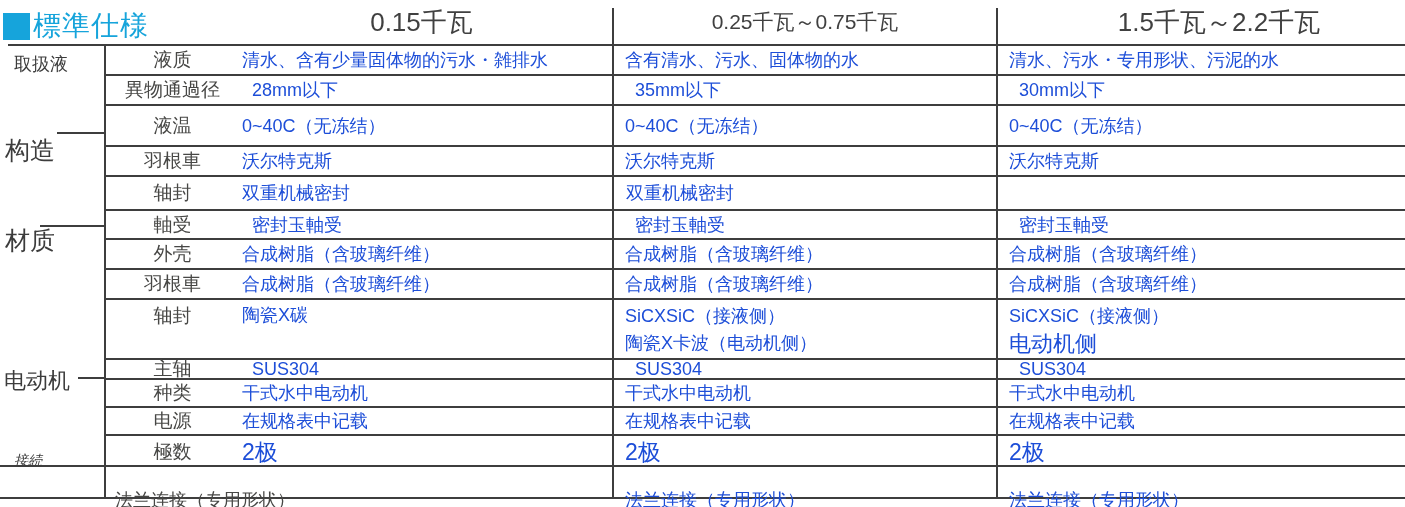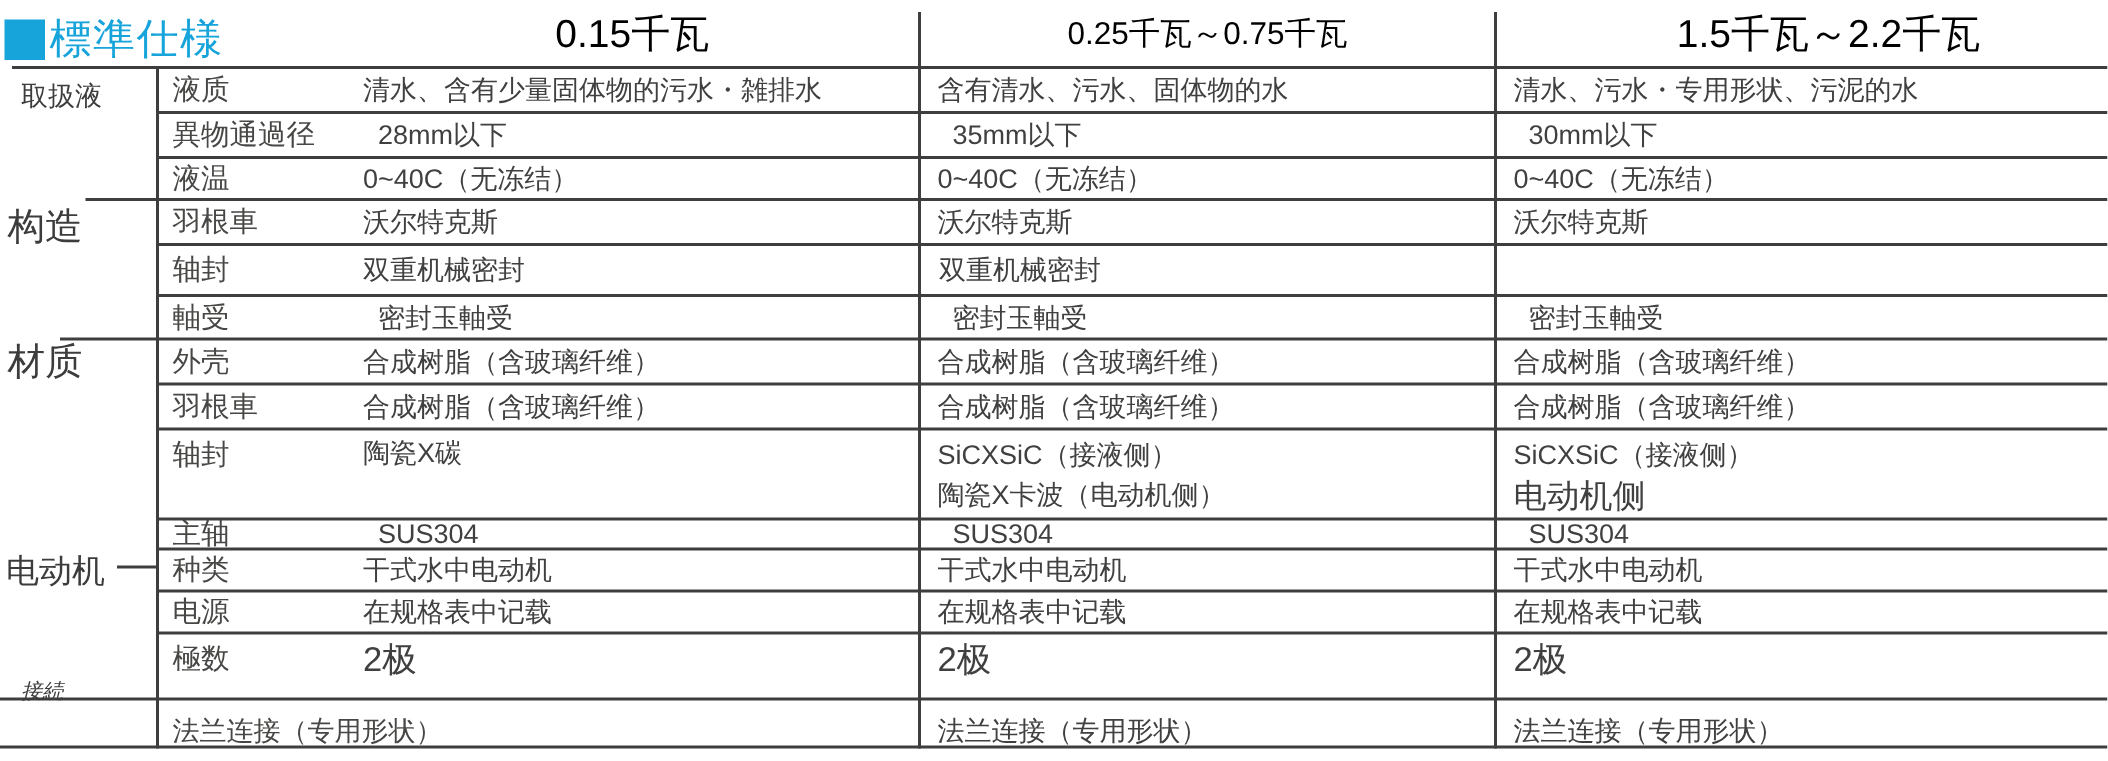--- a/index.html
+++ b/index.html
@@ -10,21 +10,21 @@
     font-family:"Liberation Sans","DejaVu Sans",sans-serif;
     color:#454543;
     overflow:hidden;
     padding-left:36px;
   }
   
   .title{position:absolute;top:7px;left:3px;display:flex;align-items:center;}
   .sq{width:27px;height:27px;background:#16a4db;display:inline-block;}
   .title-text{color:#16a4db;font-size:28px;font-weight:500;margin-left:3px;letter-spacing:1px;}
   
-  .colhead{position:absolute;top:0;height:44px;display:flex;align-items:center;justify-content:center;color:#000000;}
+  .colhead{position:absolute;top:0;height:44px;display:flex;align-items:center;justify-content:center;color:#404040;}
   .h1{left:230px;width:383px;font-size:26px;}
   .h2{left:613px;width:384px;font-size:21px;}
   .h3{left:997px;width:444px;font-size:26px;}
   
   .hline,.vline{position:absolute;background:#3e3e3e;}
   .header-rule{top:44px;left:8px;width:1397px;height:2px;}
   .vl-left{left:104px;top:44px;width:2px;height:455px;}
   .vl-mid{left:612px;top:8px;width:2px;height:491px;}
   .vl-right{left:996px;top:8px;width:2px;height:491px;}
   .conn-rule{top:465px;left:0;width:1405px;height:2px;}
@@ -35,27 +35,27 @@
   
   .group{position:absolute;color:#3c3c3c;white-space:nowrap;}
   .g-liquid{top:52px;left:14px;font-size:18px;}
   .g-structure{top:134px;left:5px;font-size:25px;}
   .g-material{top:224px;left:5px;font-size:25px;}
   .g-motor{top:366px;left:4px;font-size:22px;text-align:center;}
   .g-connection{top:452px;left:14px;font-size:14px;font-style:italic;}
   
   .rows{position:absolute;top:46px;left:105px;width:1300px;}
   .row{display:flex;align-items:center;border-bottom:2px solid #3e3e3e;box-sizing:border-box;}
-  .r1{height:30px}.r2{height:30px}.r3{height:28px}.r4{height:30px}.r5{height:34px}
+  .r1{height:30px}.r2{height:30px}.r3{height:41px}.r4{height:30px}.r5{height:34px}
   .r6{height:29px}.r7{height:30px}.r8{height:30px}.r9{height:60px;align-items:flex-start;}
   .r10{height:20px}.r11{height:28px}.r12{height:28px}
   .r13{height:32px;border-bottom:none;}
   .r14{height:32px;border-bottom:none;margin-top:16px;}
-  .sub{width:125px;box-sizing:border-box;padding-left:10px;font-size:19px;color:#474745;white-space:nowrap;}
-  .v{box-sizing:border-box;font-size:18px;color:#404040;white-space:nowrap;}
+  .sub{width:125px;box-sizing:border-box;padding-left:10px;font-size:19px;color:#474745;white-space:nowrap;text-align:center;}
+  .v{box-sizing:border-box;font-size:18px;color:#1d4ed8;white-space:nowrap;}
   .v1{width:383px;padding-left:12px;}
   .v2{width:384px;padding-left:12px;}
   .v3{width:408px;padding-left:12px;}
   .ind{padding-left:22px;}
   .big{font-size:23px;}
   .r9 .sub,.r9 .v{padding-top:3px;}
   .r9 .v div{line-height:27px;}
   .bigline{font-size:22px;}
   .vfull{width:508px;box-sizing:border-box;padding-left:10px;font-size:18px;color:#474745;white-space:nowrap;}
 </style>

